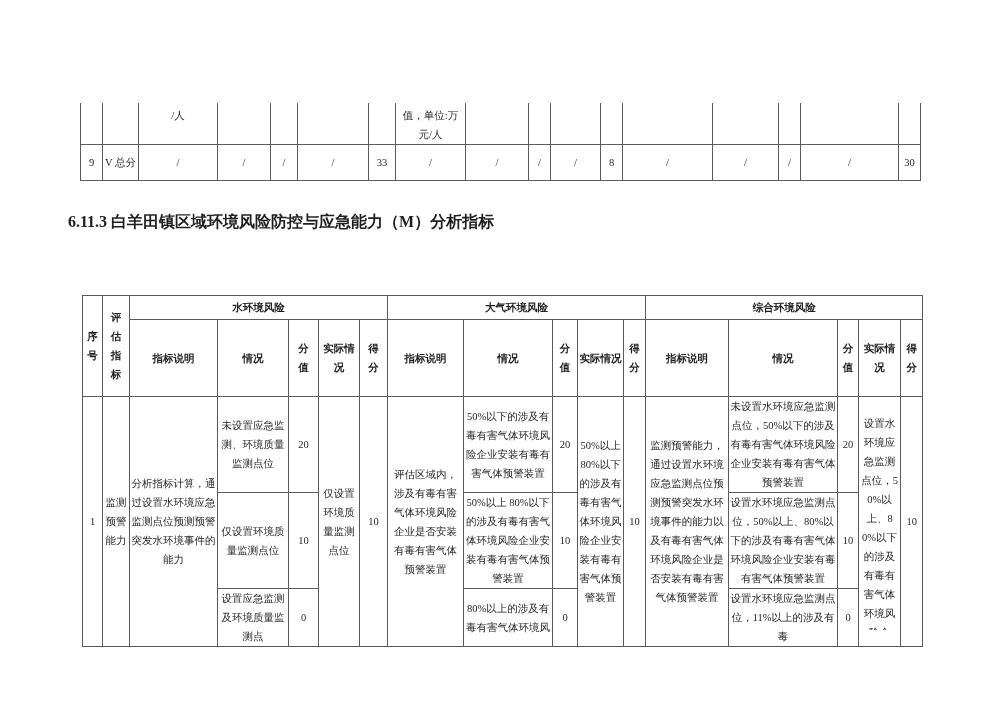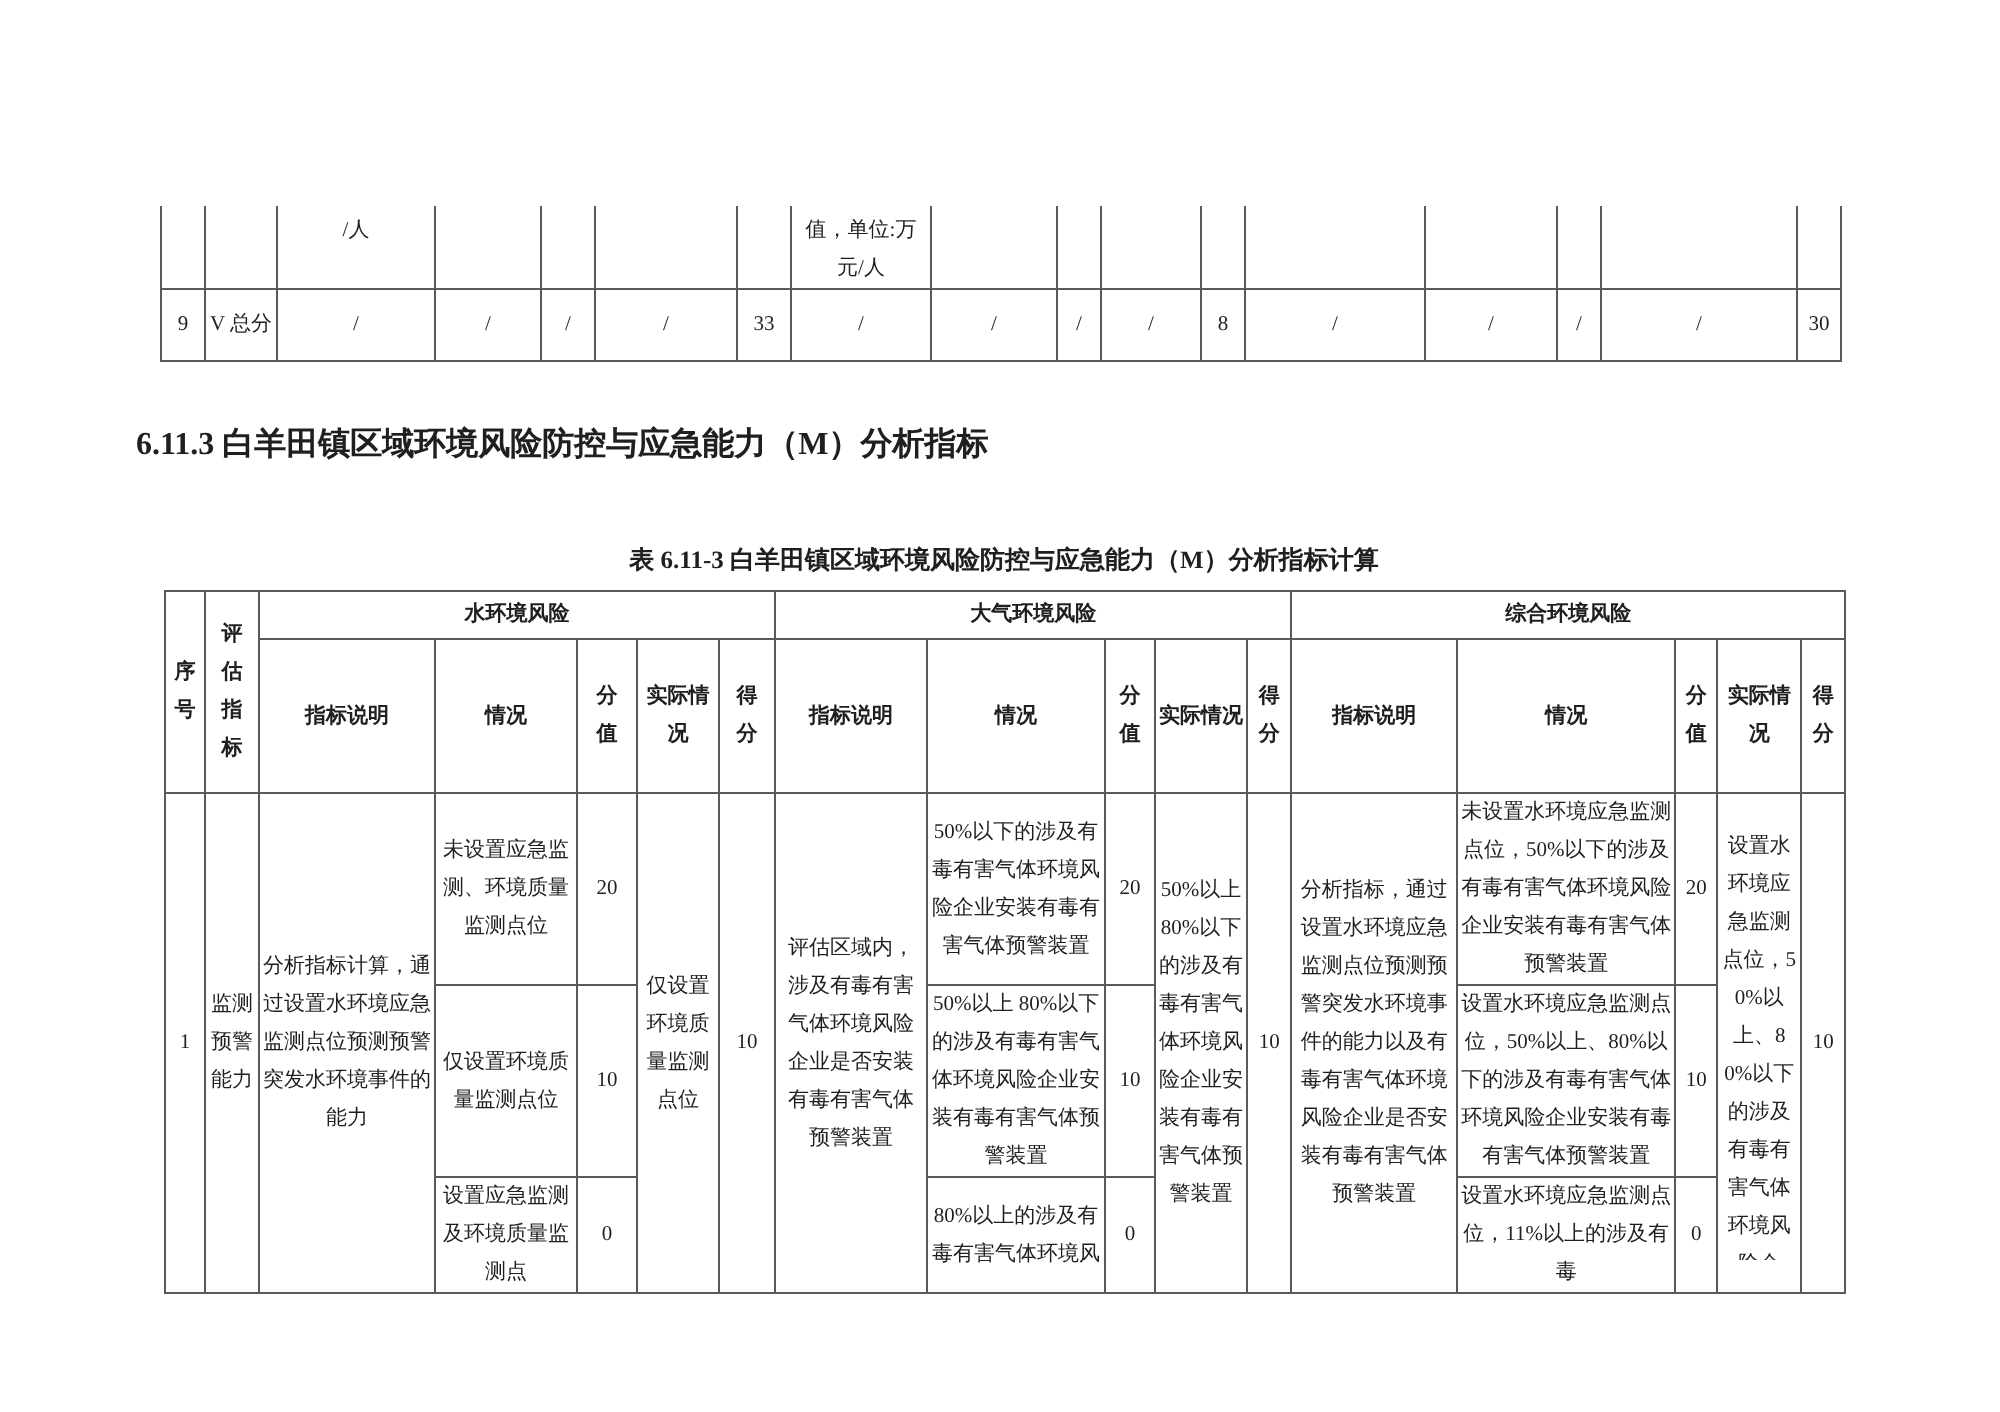--- a/index.html
+++ b/index.html
@@ -104,21 +104,20 @@
       <td>/</td>
       <td>/</td>
       <td>/</td>
       <td>/</td>
       <td>30</td>
     </tr>
   </tbody>
     </table>
 
   <div class="h3">6.11.3 白羊田镇区域环境风险防控与应急能力（M）分析指标</div>
-  <div class="caption">表 6.11-3 白羊田镇区域环境风险防控与应急能力（M）分析指标计算</div>
 
   <table class="maintable">
     <colgroup>
       <col style="width:20px">
         <col style="width:27px">
         <col style="width:88px">
         <col style="width:71px">
       <col style="width:30px">
         <col style="width:41px">
         <col style="width:28px">
@@ -187,21 +186,21 @@
       <td rowspan="3">
             <div class="clip">评估区域内，涉及有毒有害气体环境风险企业是否安装有毒有害气体预警装置</div>
           </td>
       <td>50%以下的涉及有毒有害气体环境风险企业安装有毒有害气体预警装置</td>
       <td>20</td>
       <td rowspan="3" style="padding:0">
             <div class="clip">50%以上 80%以下的涉及有毒有害气体环境风险企业安装有毒有害气体预警装置</div>
           </td>
       <td rowspan="3">10</td>
       <td rowspan="3">
-            <div class="clip">分析指标，通过设置水环境应急监测点位预测预警突发水环境事件的能力以及有毒有害气体环境风险企业是否安装有毒有害气体预警装置</div>
+            <div class="clip">监测预警能力，通过设置水环境应急监测点位预测预警突发水环境事件的能力以及有毒有害气体环境风险企业是否安装有毒有害气体预警装置</div>
           </td>
       <td>未设置水环境应急监测点位，50%以下的涉及有毒有害气体环境风险企业安装有毒有害气体预警装置</td>
       <td>20</td>
       <td rowspan="3">
             <div class="clip">设置水环境应急监测点位，50%以上、80%以下的涉及有毒有害气体环境风险企</div>
           </td>
       <td rowspan="3">10</td>
     </tr>
     <tr class="r2">
       <td>仅设置环境质量监测点位</td>

